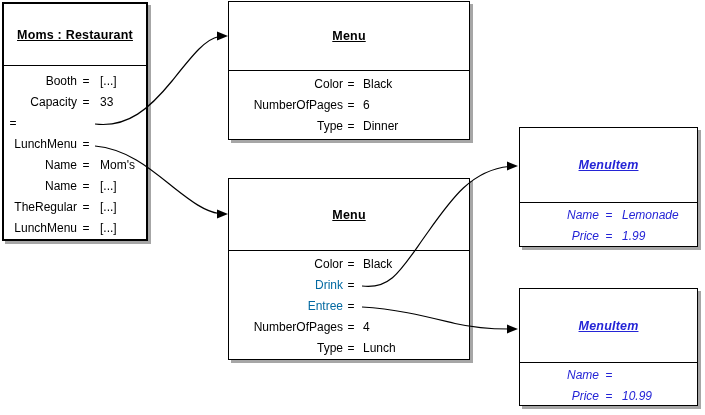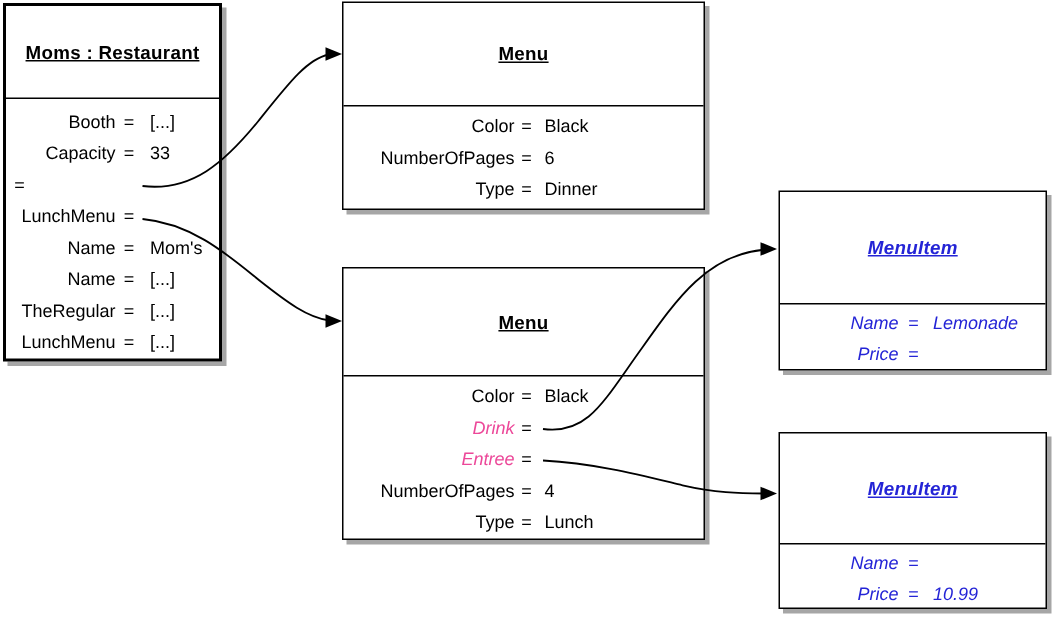--- a/index.html
+++ b/index.html
@@ -37,21 +37,21 @@
   .rows{box-sizing:border-box;}
   .row{
     display:flex;
     height:21px;line-height:21px;
     font-size:12px;color:#000000;
     white-space:nowrap;
   }
   .row .n{text-align:right;flex:0 0 auto;}
   .row .e{text-align:center;flex:0 0 auto;}
   .row .v{text-align:left;flex:1 1 auto;}
-  .row.blue-name .n{color:#ec4899;font-style:italic;}
+  .row.blue-name .n{color:#0369a1;}
   .row.blue-all .n,.row.blue-all .e,.row.blue-all .v{color:#2424d6;}
   .row.blue-all .n,.row.blue-all .v{font-style:italic;}
 
   
   .b1{left:2px;top:2px;width:146px;height:239px;}
   .b1 .titlebar{height:62px;}
   .b1 .rows{padding-top:5px;}
   .b1 .row .n{width:73px;}
   .b1 .row .e{width:18px;}
   .b1 .row .v{padding-left:5px;}
@@ -209,20 +209,21 @@
     </div>
     <div class="rows">
       <div class="row blue-all">
           <span class="n">Name</span>
           <span class="e">=</span>
           <span class="v">Lemonade</span>
         </div>
       <div class="row blue-all">
           <span class="n">Price</span>
           <span class="e">=</span>
+          <span class="v">1.99</span>
         </div>
     </div>
   </div>
 
   <div class="box b5">
     <div class="titlebar">
       <span class="titletext blue">MenuItem</span>
     </div>
     <div class="rows">
       <div class="row blue-all">

